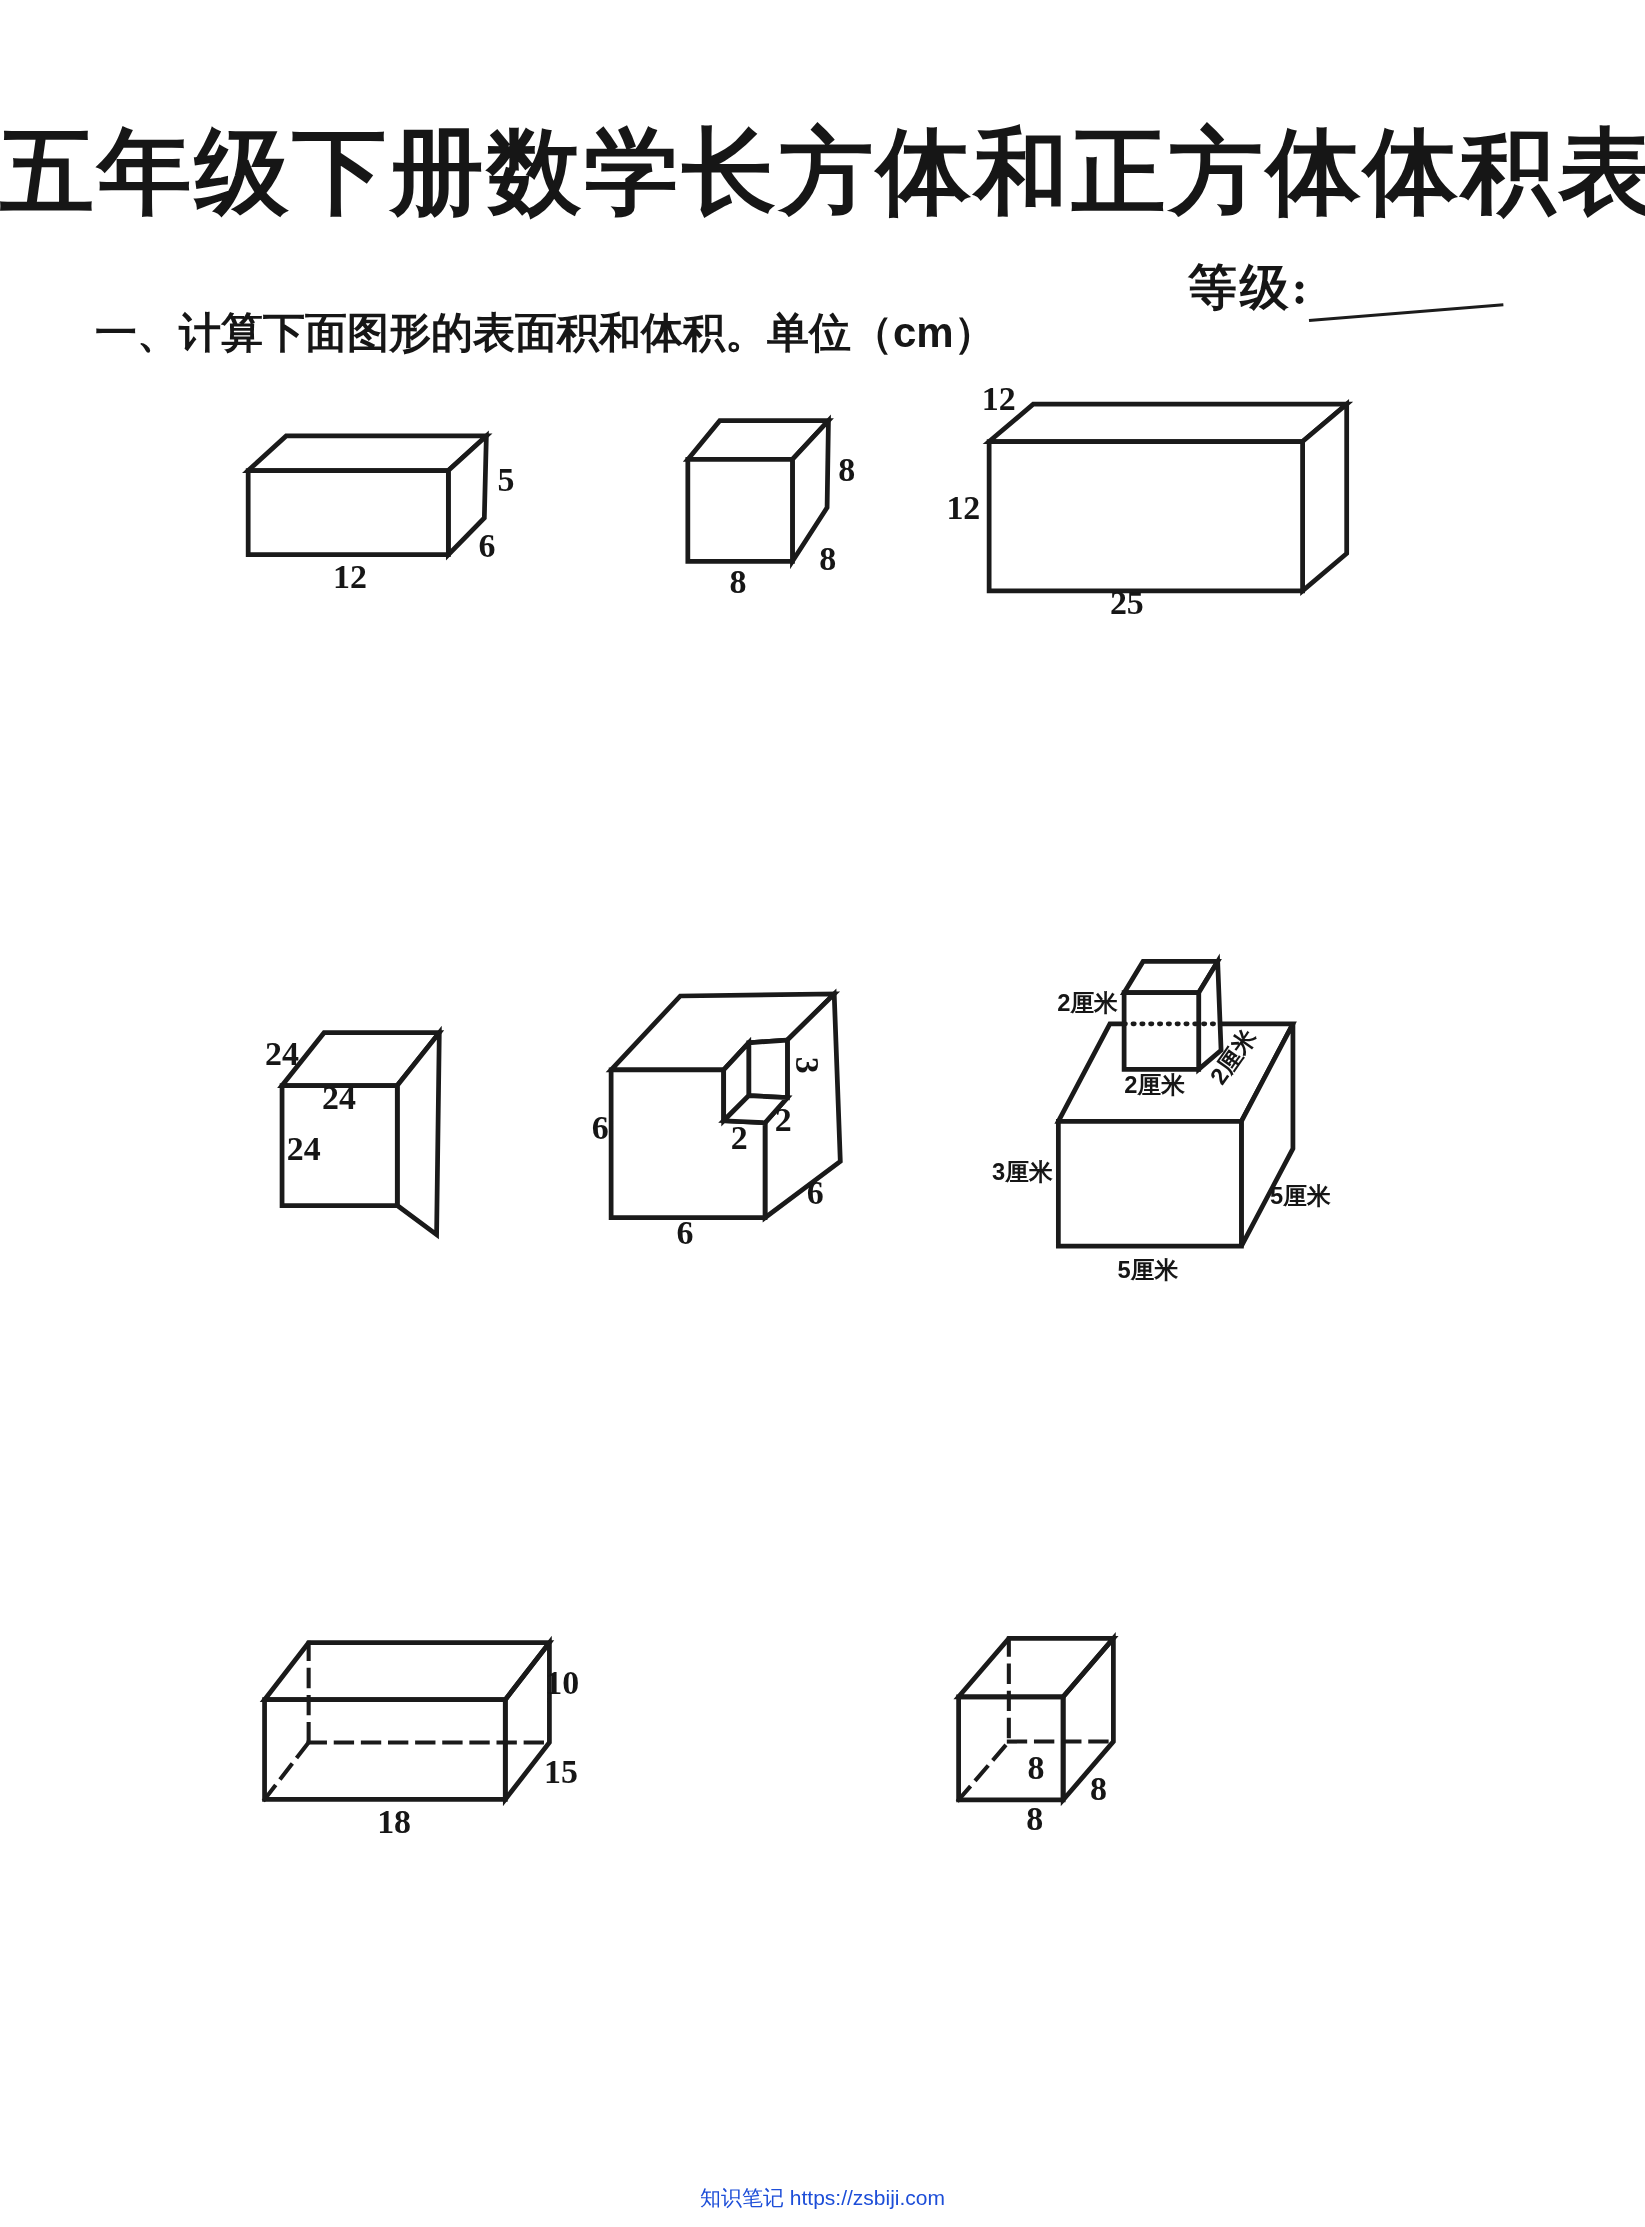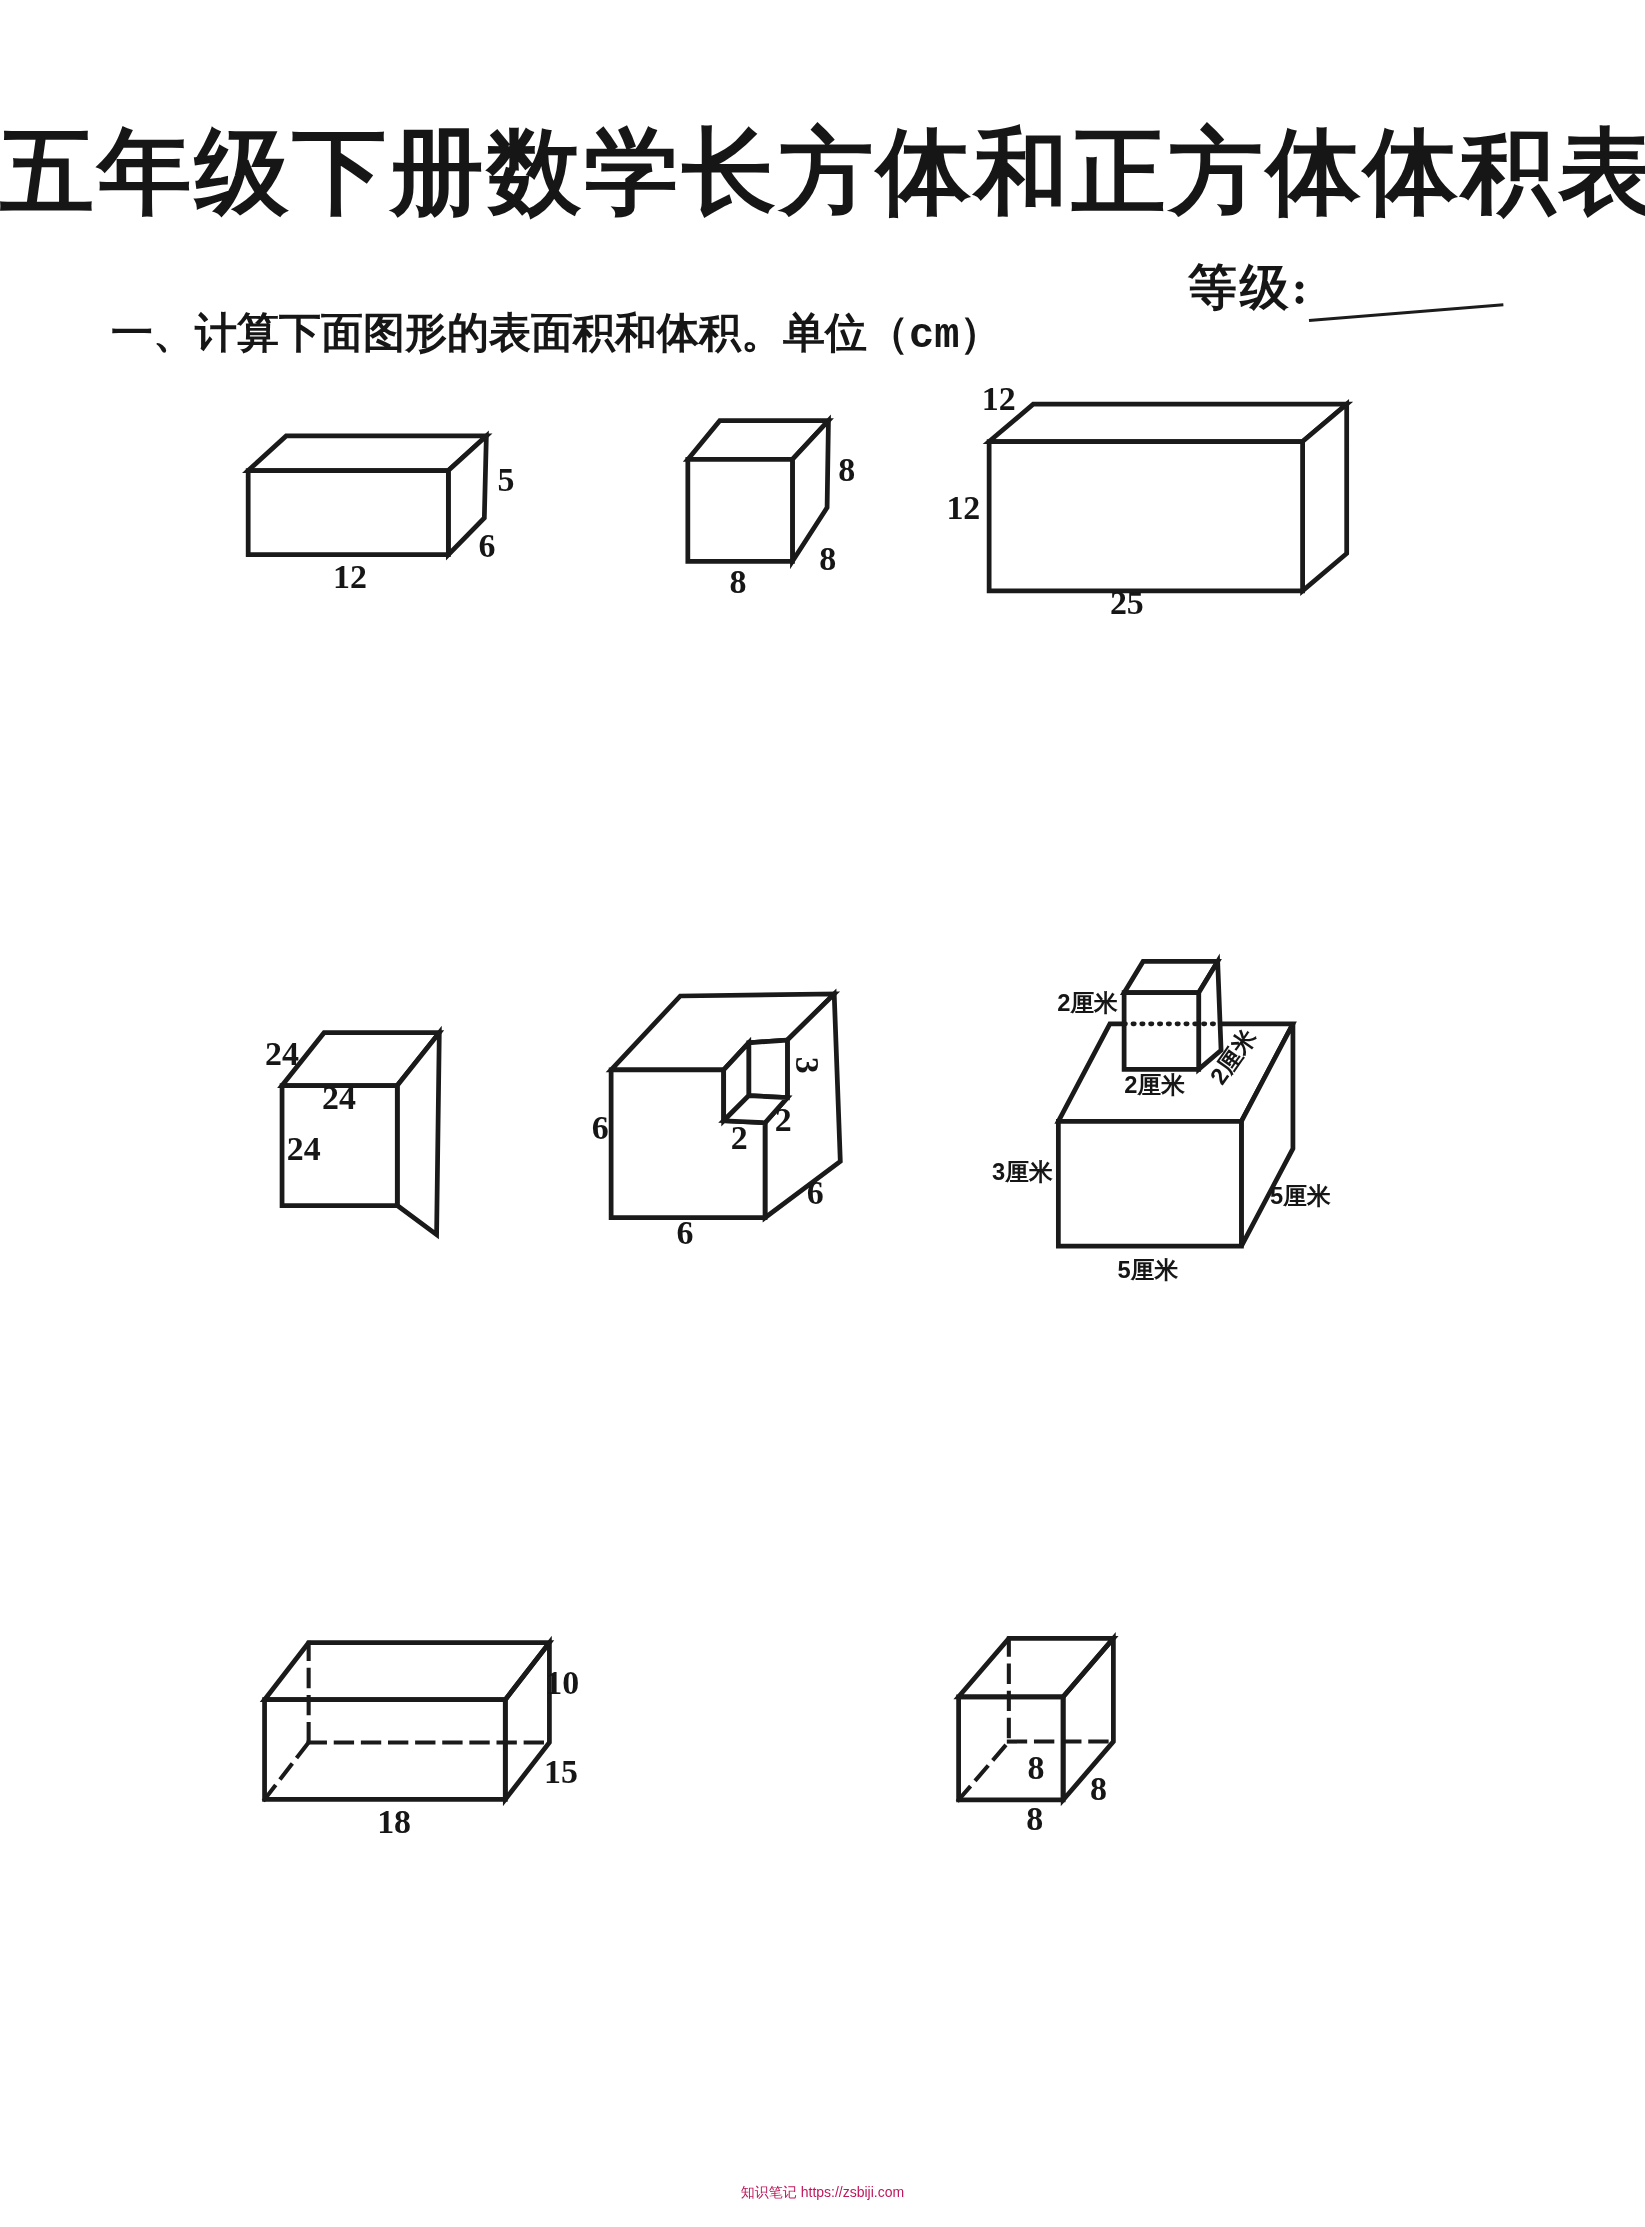--- a/index.html
+++ b/index.html
@@ -3,33 +3,33 @@
 <meta charset="utf-8">
 <style>
   html,body{margin:0;padding:0;background:#e8e8e8;}
   .page{position:relative;width:1645px;height:2227px;background:#ffffff;overflow:hidden;
         font-family:"Liberation Serif", serif;color:#161616;}
   .title{position:absolute;top:109px;left:0;width:100%;text-align:center;
          font-size:94px;font-weight:bold;letter-spacing:3.4px;white-space:nowrap;}
   .grade{position:absolute;left:1188px;top:255px;font-size:49px;font-weight:bold;letter-spacing:2.7px;}
   .grade-line{position:absolute;left:1309px;top:319px;width:195px;height:0;
               border-top:3.4px solid #1c1c1c;transform:rotate(-4.6deg);transform-origin:left center;}
-  .heading{position:absolute;left:111px;top:305px;font-size:42px;font-weight:bold;
-           font-family:Liberation Mono, monospace;white-space:nowrap;}
+  .heading{position:absolute;left:95px;top:305px;font-size:42px;font-weight:bold;
+           font-family:Liberation Sans, sans-serif;white-space:nowrap;}
   .fig{position:absolute;}
   .fig polygon,.fig polyline,.fig line{fill:none;stroke:#1a1a1a;stroke-width:7;stroke-linejoin:miter;stroke-linecap:square;}
   .fig polygon.face{fill:#ffffff;}
   .fig .dash{stroke-dasharray:24 16;stroke-width:6;}
   .fig .dots{stroke-dasharray:2 11;stroke-width:7;stroke-linecap:round;}
   .fig text{fill:#161616;font-family:"Liberation Serif", serif;font-weight:bold;
             text-anchor:middle;dominant-baseline:middle;}
   .fig text.num{font-size:50px;}
   .fig text.cm{font-size:35px;font-family:"Liberation Sans", sans-serif;}
   .footer{position:absolute;top:2184px;left:0;width:100%;text-align:center;
-          font-size:14px;color:#be185d;font-family:"Liberation Sans", sans-serif;}
+          font-size:21px;color:#1d4ed8;font-family:"Liberation Sans", sans-serif;}
 </style>
 </head>
 <body>
 
 <div class="page">
 
   <div class="title">五年级下册数学长方体和正方体体积表面积</div>
 
   <div class="grade">等级:</div>
   <div class="grade-line"></div>

